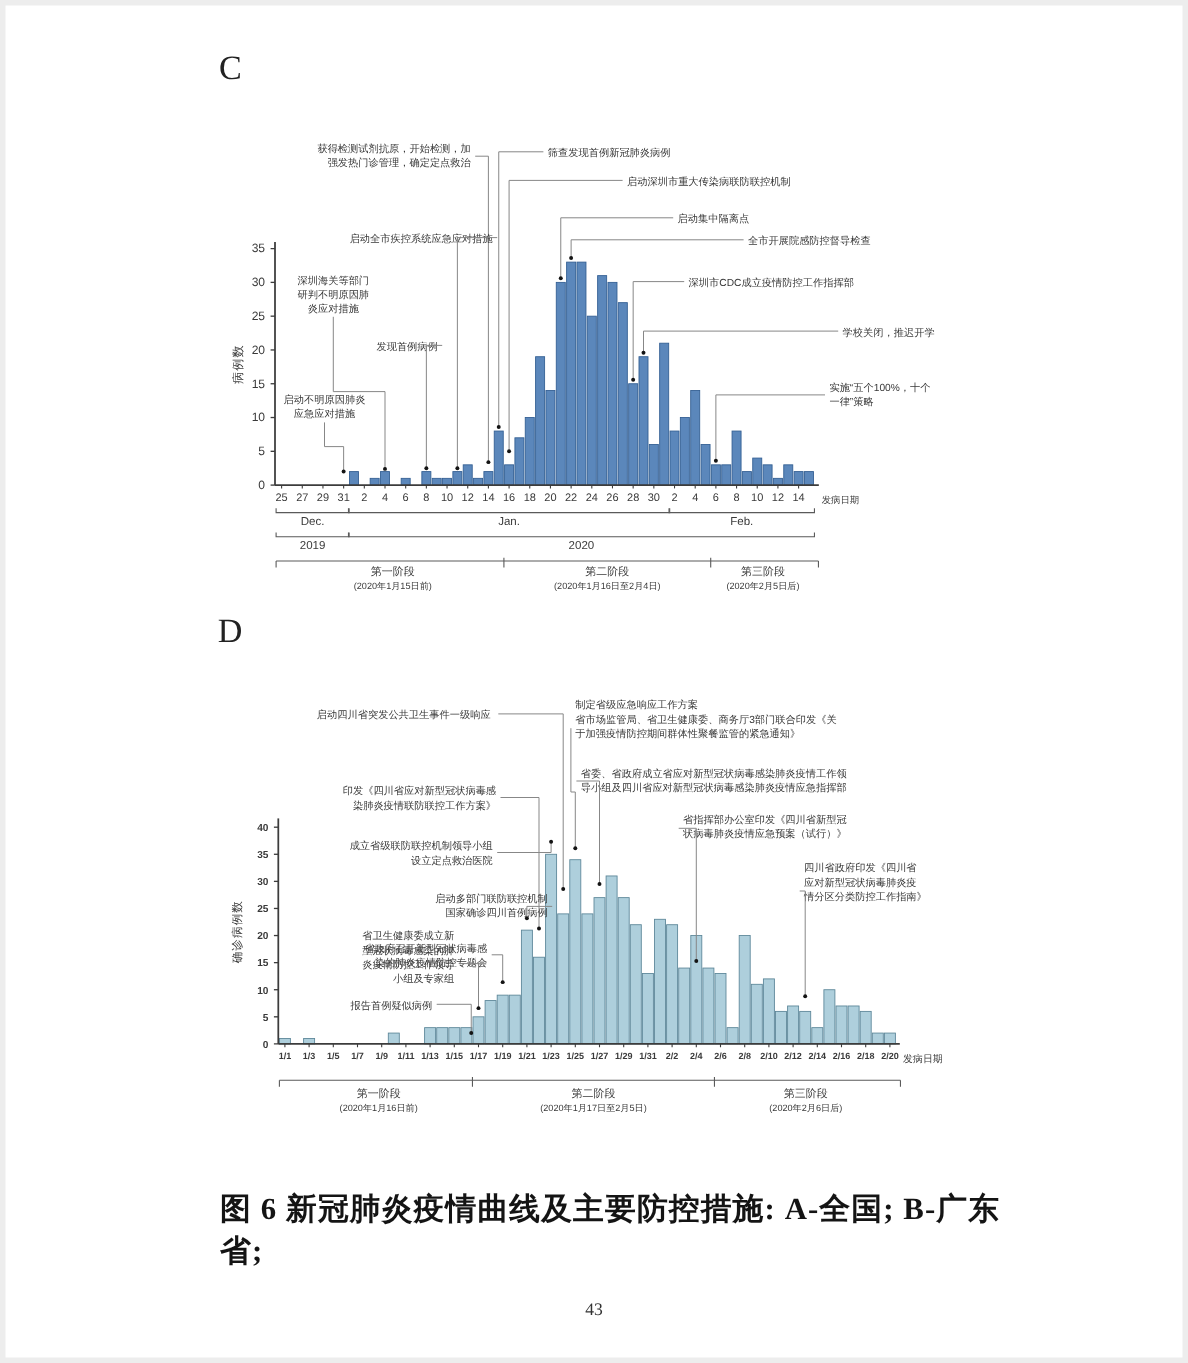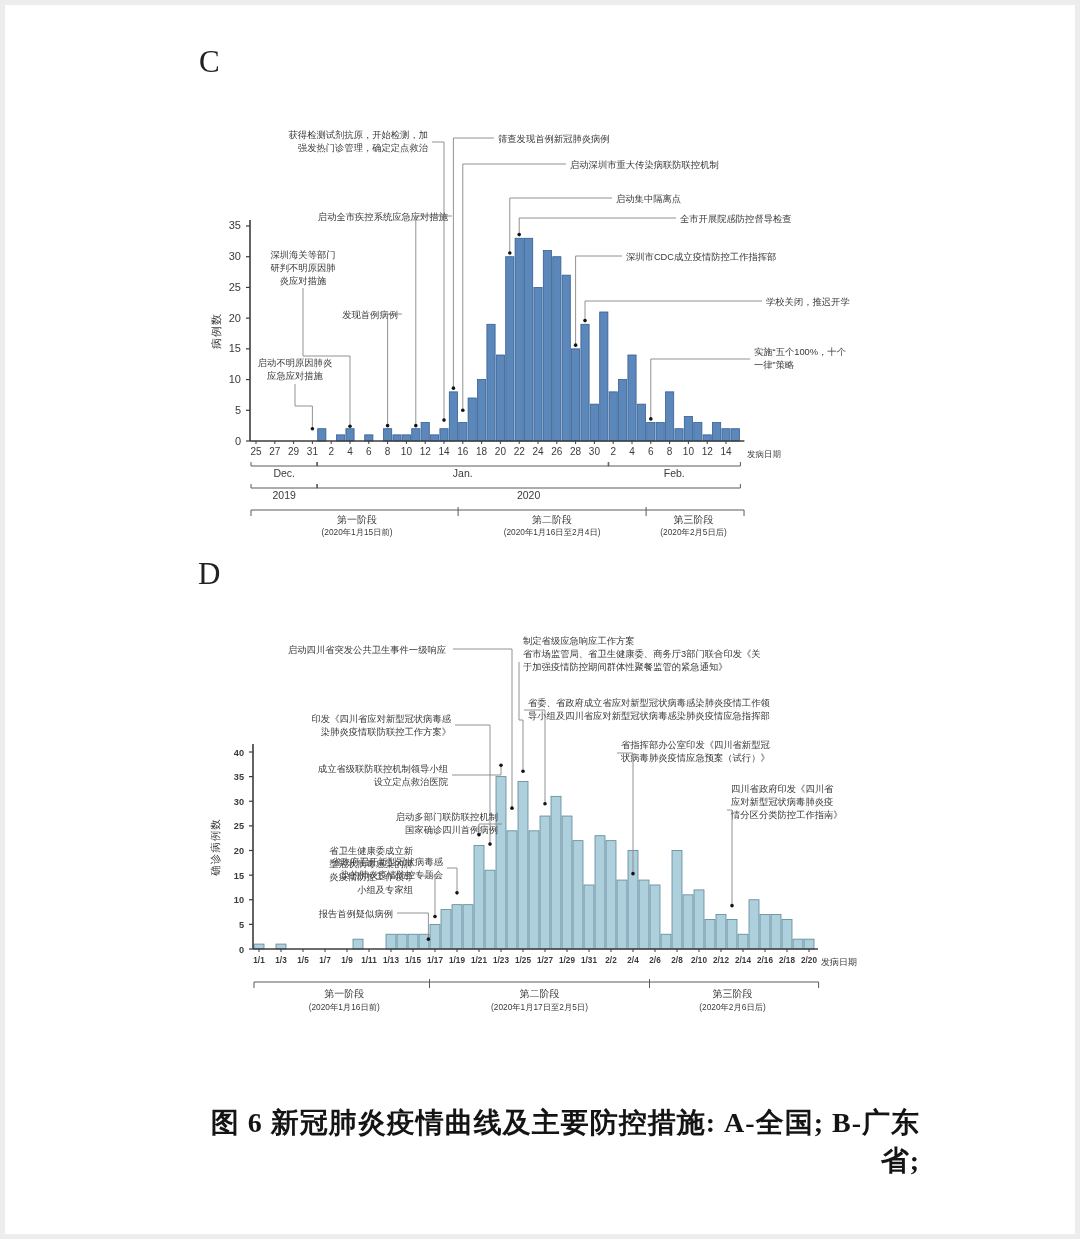--- a/index.html
+++ b/index.html
@@ -16,21 +16,21 @@
   #letter-c{left:199px;top:44px;}
   #letter-d{left:198px;top:556px;}
   .chart{position:absolute;}
   #chart-c{left:198px;top:116px;}
   #chart-d{left:193px;top:620px;}
   .caption{
     position:absolute;left:200px;width:720px;color:#141414;
     font-family:"Liberation Serif","DejaVu Serif",serif;font-weight:700;
     font-size:28px;letter-spacing:1px;
   }
-  #caption-line1{top:1104px;text-align:right;}
+  #caption-line1{top:1080px;}
   #caption-line2{top:1134px;}
   .page-number{
     position:absolute;top:1182px;left:0;width:1080px;text-align:center;
     font-family:"Liberation Serif","DejaVu Serif",serif;font-size:16px;color:#333;
   }
   svg text{font-family:"Liberation Sans","DejaVu Sans",sans-serif;}
 </style>
 </head>
 <body>
 
@@ -386,13 +386,14 @@
       <polyline points="424,133 440,133 440,253.64749999999998" fill="none" stroke="#868686" stroke-width="0.9"></polyline>
       <circle cx="440" cy="253.64749999999998" r="1.8" fill="#141414"></circle>
       <text x="538" y="172" font-size="9.3" text-anchor="start" fill="#383838">四川省政府印发《四川省</text>
       <text x="538" y="185" font-size="9.3" text-anchor="start" fill="#383838">应对新型冠状病毒肺炎疫</text>
       <text x="538" y="198" font-size="9.3" text-anchor="start" fill="#383838">情分区分类防控工作指南》</text>
       <polyline points="534,190 539,190 539,285.65999999999997" fill="none" stroke="#868686" stroke-width="0.9"></polyline>
       <circle cx="539" cy="285.65999999999997" r="1.8" fill="#141414"></circle>
     </svg>
 
   <div id="caption-line1" class="caption">图 6 新冠肺炎疫情曲线及主要防控措施: A-全国; B-广东省;</div>
+  <div class="page-number">43</div>
 </div>
 
 </body></html>

